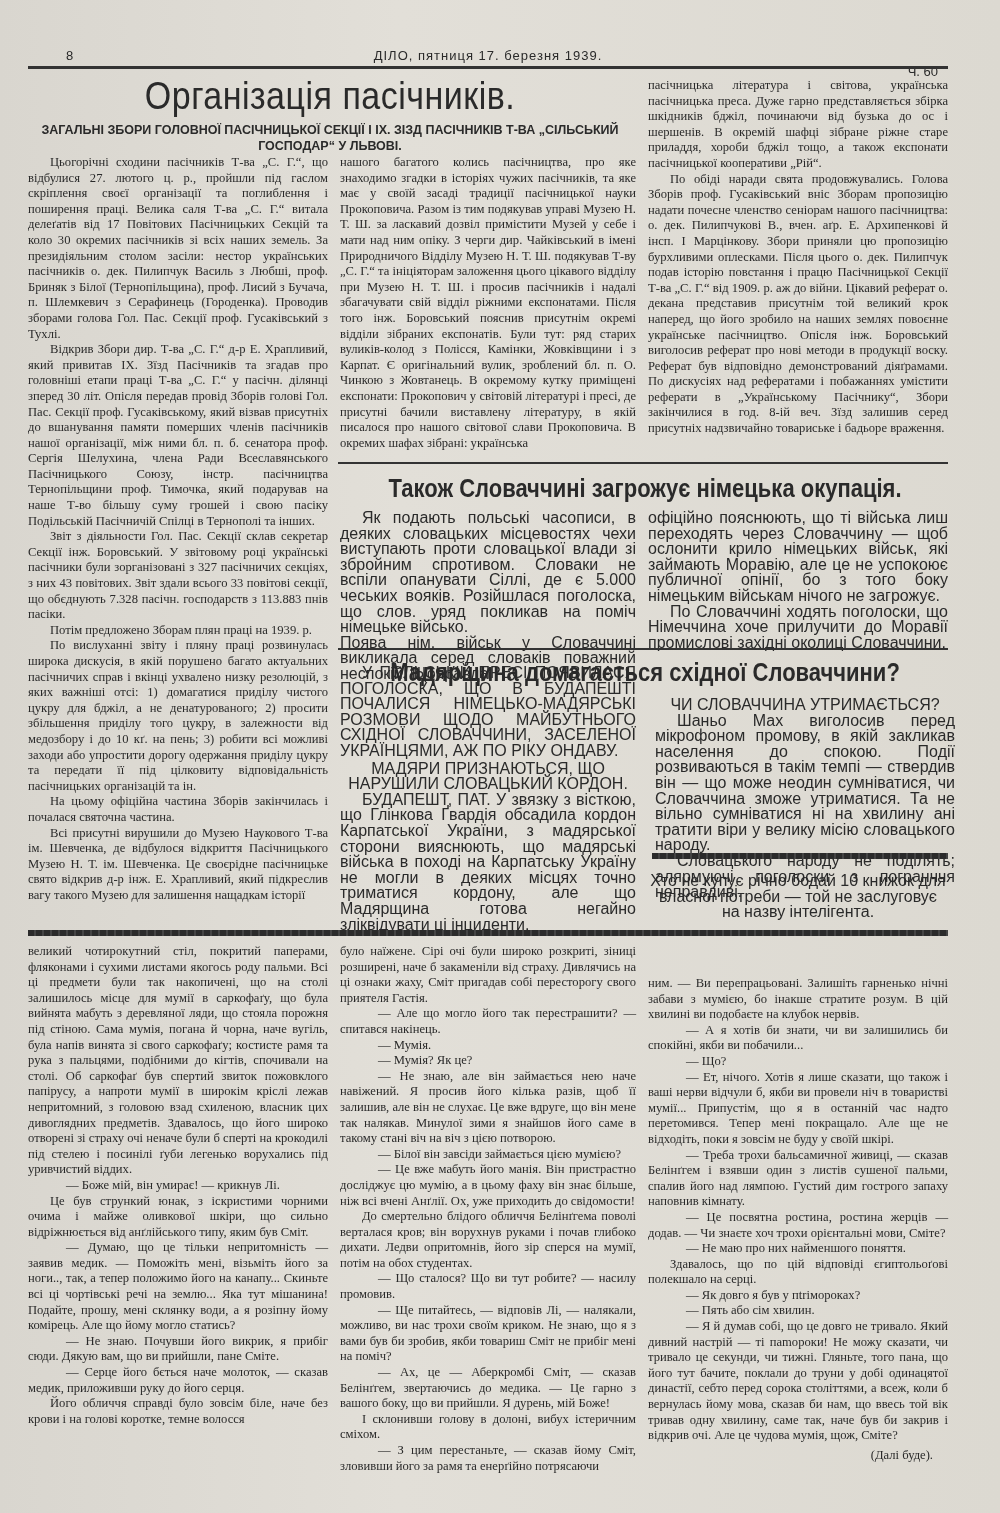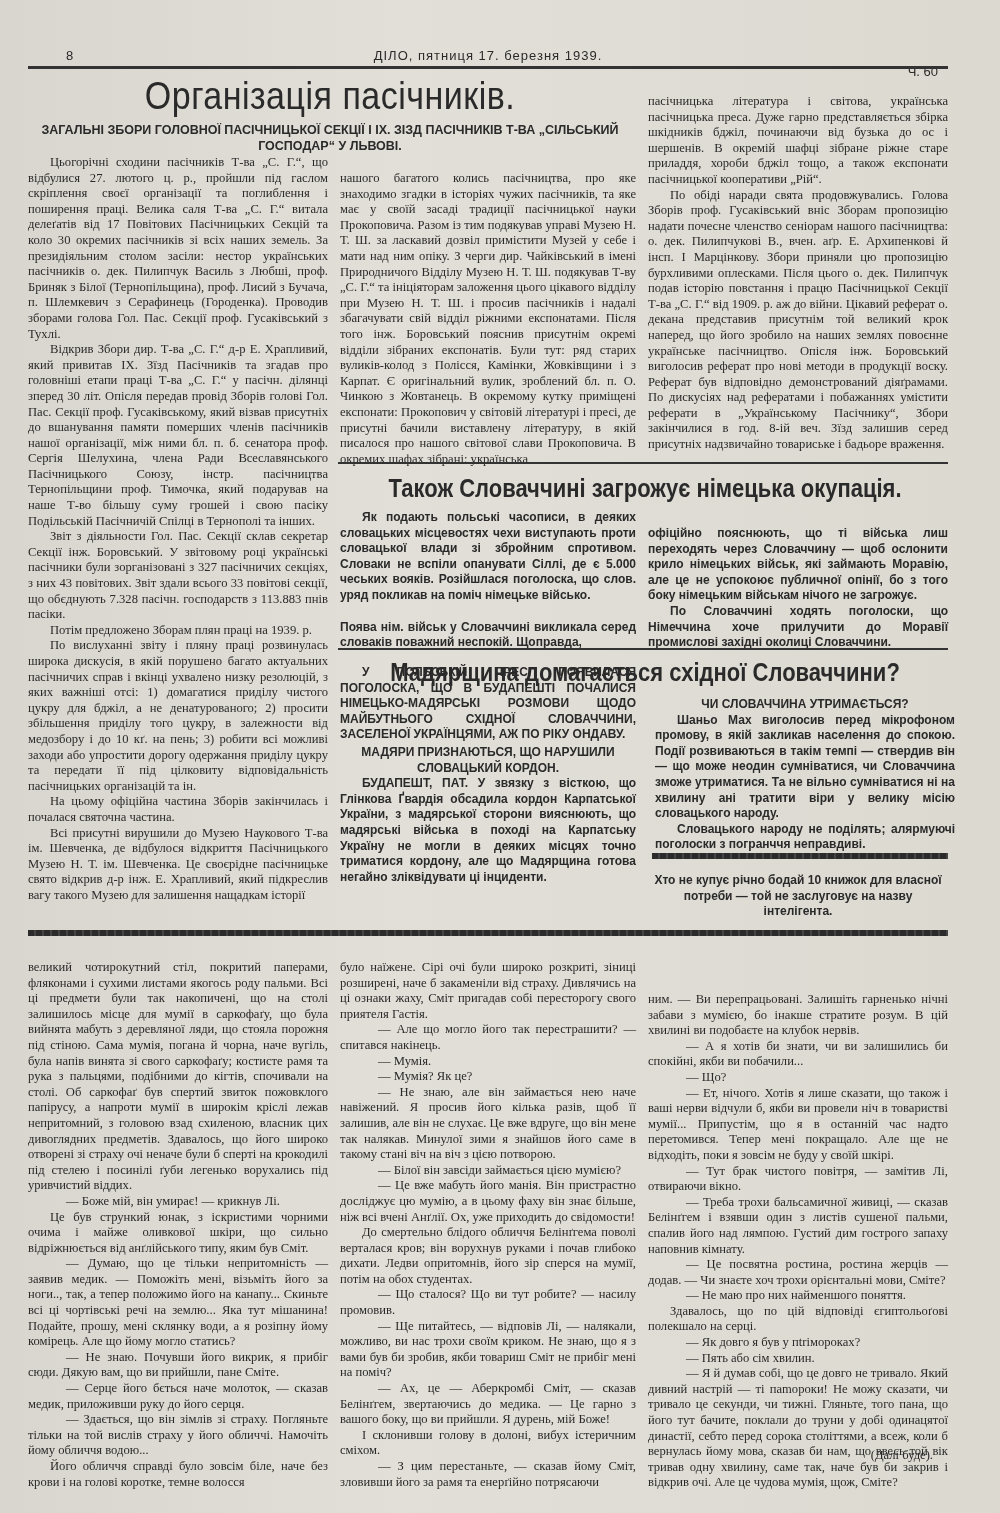--- a/index.html
+++ b/index.html
@@ -6,26 +6,26 @@
   body{width:1000px;height:1513px;background:#dedbd4;color:#2a2a2a;font-family:"Liberation Serif",serif;position:relative;overflow:hidden;}
   .page{position:absolute;left:0;top:0;width:1000px;height:1513px;background:linear-gradient(90deg,#d9d6cf 0%,#e2dfd8 40%,#dcd9d1 100%);}
   .masthead{position:absolute;top:48px;left:28px;width:920px;height:16px;font-family:"Liberation Sans",sans-serif;font-size:13px;}
   .masthead .pg{position:absolute;left:38px;top:0;}
   .masthead .center{position:absolute;left:0;right:0;text-align:center;letter-spacing:1px;}
   .masthead .issue{position:absolute;right:10px;top:16px;}
   .rule{position:absolute;background:#333;}
   .rule.thick{height:4px;background:repeating-linear-gradient(90deg,#2b2b2b 0 6px,#444 6px 8px);}
   .col{position:absolute;font-size:12.6px;line-height:15.6px;text-align:justify;hyphens:auto;}
   .col p{margin:0;text-indent:22px;}
-  .col p.noind{text-indent:0;margin-top:16px;}
+  .col p.noind{text-indent:0;}
   .col p.dlg{text-indent:38px;}
   h1.main{position:absolute;top:76px;left:20px;width:620px;margin:0;text-align:center;font-family:"Liberation Sans",sans-serif;font-weight:normal;font-size:34px;letter-spacing:0.5px;transform:scaleY(1.15);}
   .subhead{position:absolute;top:122px;left:40px;width:580px;text-align:center;font-family:"Liberation Sans",sans-serif;font-weight:bold;font-size:12.5px;line-height:16px;}
   h2.hl{position:absolute;margin:0;text-align:center;font-family:"Liberation Sans",sans-serif;font-weight:bold;font-size:22px;transform:scaleY(1.15);}
-  .bold{font-family:"Liberation Sans",sans-serif;font-weight:bold;font-size:12px;line-height:15.6px;}
+  .bold{font-family:"Liberation Sans",sans-serif;font-weight:normal;font-size:16px;line-height:15.6px;}
   .center-txt{text-align:center;text-indent:0 !important;}
   .right-txt{text-align:right;}
 </style>
 </head>
 <body>
 
 <div class="page">
 
   <div class="masthead">
     <span class="pg">8</span>
@@ -89,21 +89,20 @@
 
   <div class="rule thick" style="top:930px;left:28px;width:920px;height:6px;"></div>
 
   <div class="col" id="serial-col1" style="top:944px;left:28px;width:300px;">
       <p class="noind">великий чотирокутний стіл, покритий паперами, фляконами і сухими листами якогось роду пальми. Всі ці предмети були так накопичені, що на столі залишилось місце для мумії в саркофаґу, що була вийнята мабуть з деревляної ляди, що стояла порожня під стіною. Сама мумія, погана й чорна, наче вугіль, була напів винята зі свого саркофаґу; костисте рамя та рука з пальцями, подібними до кігтів, спочивали на столі. Об саркофаґ був спертий звиток пожовклого папірусу, а напроти мумії в широкім кріслі лежав непритомний, з головою взад схиленою, власник цих дивоглядних предметів. Здавалось, що його широко отворені зі страху очі неначе були б сперті на крокодилі під стелею і посинілі ґуби легенько ворухались під уривчистий віддих.</p>
       <p class="dlg">— Боже мій, він умирає! — крикнув Лі.</p>
       <p>Це був стрункий юнак, з іскристими чорними очима і майже оливкової шкіри, що сильно відріжнюється від анґлійського типу, яким був Сміт.</p>
       <p class="dlg">— Думаю, що це тільки непритомність — заявив медик. — Поможіть мені, візьміть його за ноги.., так, а тепер положимо його на канапу... Скиньте всі ці чортівські речі на землю... Яка тут мішанина! Подайте, прошу, мені склянку води, а я розіпну йому комірець. Але що йому могло статись?</p>
       <p class="dlg">— Не знаю. Почувши його викрик, я прибіг сюди. Дякую вам, що ви прийшли, пане Сміте.</p>
       <p class="dlg">— Серце його бється наче молоток, — сказав медик, приложивши руку до його серця.</p>
-      <p class="dlg">— Здається, що він зімлів зі страху. Погляньте тільки на той вислів страху у його обличчі. Намочіть йому обличчя водою...</p>
       <p>Його обличчя справді було зовсім біле, наче без крови і на голові коротке, темне волосся</p>
     </div>
   <div class="col" id="serial-col2" style="top:944px;left:340px;width:296px;">
       <p class="noind">було наїжене. Сірі очі були широко розкриті, зіниці розширені, наче б закаменіли від страху. Дивлячись на ці ознаки жаху, Сміт пригадав собі пересторогу свого приятеля Гастія.</p>
       <p class="dlg">— Але що могло його так перестрашити? — спитався накінець.</p>
       <p class="dlg">— Мумія.</p>
       <p class="dlg">— Мумія? Як це?</p>
       <p class="dlg">— Не знаю, але він займається нею наче навіжений. Я просив його кілька разів, щоб її залишив, але він не слухає. Це вже вдруге, що він мене так налякав. Минулої зими я знайшов його саме в такому стані віч на віч з цією потворою.</p>
       <p class="dlg">— Білої він завсіди займається цією мумією?</p>
       <p class="dlg">— Це вже мабуть його манія. Він пристрастно досліджує цю мумію, а в цьому фаху він знає більше, ніж всі вчені Анґлії. Ох, уже приходить до свідомости!</p>
@@ -112,21 +111,20 @@
       <p class="dlg">— Ще питайтесь, — відповів Лі, — налякали, можливо, ви нас трохи своїм криком. Не знаю, що я з вами був би зробив, якби товариш Сміт не прибіг мені на поміч?</p>
       <p class="dlg">— Ах, це — Аберкромбі Сміт, — сказав Белінґгем, звертаючись до медика. — Це гарно з вашого боку, що ви прийшли. Я дурень, мій Боже!</p>
       <p>І склонивши голову в долоні, вибух істеричним сміхом.</p>
       <p class="dlg">— З цим перестаньте, — сказав йому Сміт, зловивши його за рамя та енерґійно потрясаючи</p>
     </div>
   <div class="col" id="serial-col3" style="top:976px;left:648px;width:300px;">
   <p class="noind">ним. — Ви перепрацьовані. Залишіть гарненько нічні забави з мумією, бо інакше стратите розум. В цій хвилині ви подобаєте на клубок нервів.</p>
       <p class="dlg">— А я хотів би знати, чи ви залишились би спокійні, якби ви побачили...</p>
       <p class="dlg">— Що?</p>
       <p class="dlg">— Ет, нічого. Хотів я лише сказати, що також і ваші нерви відчули б, якби ви провели ніч в товаристві мумії... Припустім, що я в останній час надто перетомився. Тепер мені покращало. Але ще не відходіть, поки я зовсім не буду у своїй шкірі.</p>
-      <p class="dlg">— Тут брак чистого повітря, — замітив Лі, отвираючи вікно.</p>
       <p class="dlg">— Треба трохи бальсамичної живиці, — сказав Белінґгем і взявши один з листів сушеної пальми, спалив його над лямпою. Густий дим гострого запаху наповнив кімнату.</p>
       <p class="dlg">— Це посвятна ростина, ростина жерців — додав. — Чи знаєте хоч трохи орієнтальні мови, Сміте?</p>
       <p class="dlg">— Не маю про них найменшого поняття.</p>
       <p>Здавалось, що по цій відповіді єгиптольоґові полекшало на серці.</p>
       <p class="dlg">— Як довго я був у пtriмороках?</p>
       <p class="dlg">— Пять або сім хвилин.</p>
       <p class="dlg">— Я й думав собі, що це довго не тривало. Який дивний настрій — ті пamороки! Не можу сказати, чи тривало це секунди, чи тижні. Гляньте, того пана, що його тут бачите, поклали до труни у добі одинацятої династії, себто перед сорока століттями, а всеж, коли б вернулась йому мова, сказав би нам, що ввесь той вік тривав одну хвилину, саме так, наче був би закрив і відкрив очі. Але це чудова мумія, щож, Сміте?</p>
     </div>
   <div class="col right-txt" style="top:1448px;left:648px;width:285px;">
     <span>(Далі буде).</span>

